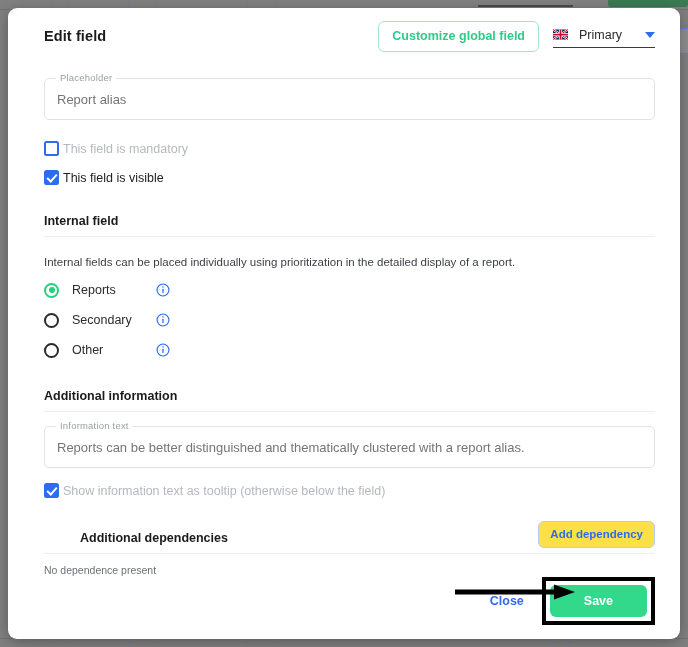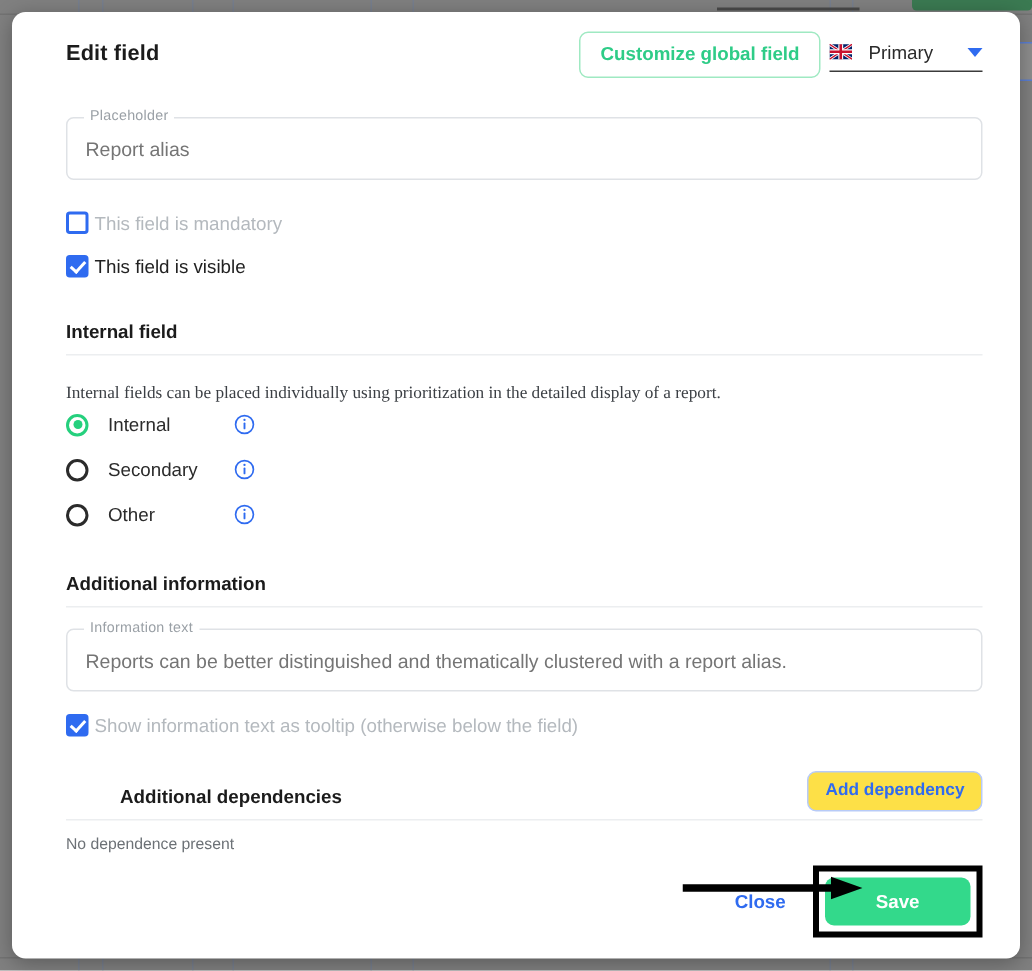--- a/index.html
+++ b/index.html
@@ -59,21 +59,21 @@
     display: flex; align-items: center;
     height: 56px;
     padding: 0 25px;
   }
   .title {
     font-size: 14.5px; font-weight: bold; color: #1b1b1b;
     letter-spacing: .1px;
   }
   .header-right {
     margin-left: auto;
-    display: flex; align-items: center; gap: 6px;
+    display: flex; align-items: center; gap: 14px;
   }
   .btn-ghost-green {
     border: 1px solid #9fe9c2;
     color: #2ecc87;
     background: #fff;
     font-size: 12.5px; font-weight: bold;
     padding: 7px 13px 8px;
     border-radius: 6px;
     cursor: pointer;
     white-space: nowrap;
@@ -165,21 +165,21 @@
     padding: 6px 11px 7px;
     border-radius: 6px;
     cursor: pointer;
     margin-bottom: 5px;
     font-family: "Liberation Sans", sans-serif;
   }
 
   
   .para {
     font-size: 11.5px; color: #3b3f44;
-    margin-top: 19px;  font-family: Liberation Serif, serif;
+    margin-top: 19px; margin-bottom: 7px;
   }
 
   
   .radio-row {
     display: flex; align-items: center;
     height: 30px; cursor: pointer;
   }
   .radio {
     width: 15px; height: 15px; flex: 0 0 auto;
     border-radius: 50%;
@@ -306,21 +306,21 @@
       <div class="section-title">Internal field</div>
       <div class="section-hr"></div>
     </div>
 
 
     <div class="para">Internal fields can be placed individually using prioritization in the detailed display of a report.</div>
 
     <div>
       <div class="radio-row">
         <span class="radio sel"></span>
-        <span class="radio-label">Internal</span>
+        <span class="radio-label">Reports</span>
         <svg class="info-icon" viewBox="0 0 20 20">
           <circle cx="10" cy="10" r="8.5" fill="none" stroke="#2f6bf0" stroke-width="1.6"></circle>
           <circle cx="10" cy="5.6" r="1.1" fill="#2f6bf0"></circle>
           <rect x="9.1" y="8.2" width="1.8" height="6.4" rx=".9" fill="#2f6bf0"></rect>
         </svg>
       </div>
       <div class="radio-row">
         <span class="radio"></span>
         <span class="radio-label">Secondary</span>
         <svg class="info-icon" viewBox="0 0 20 20">

